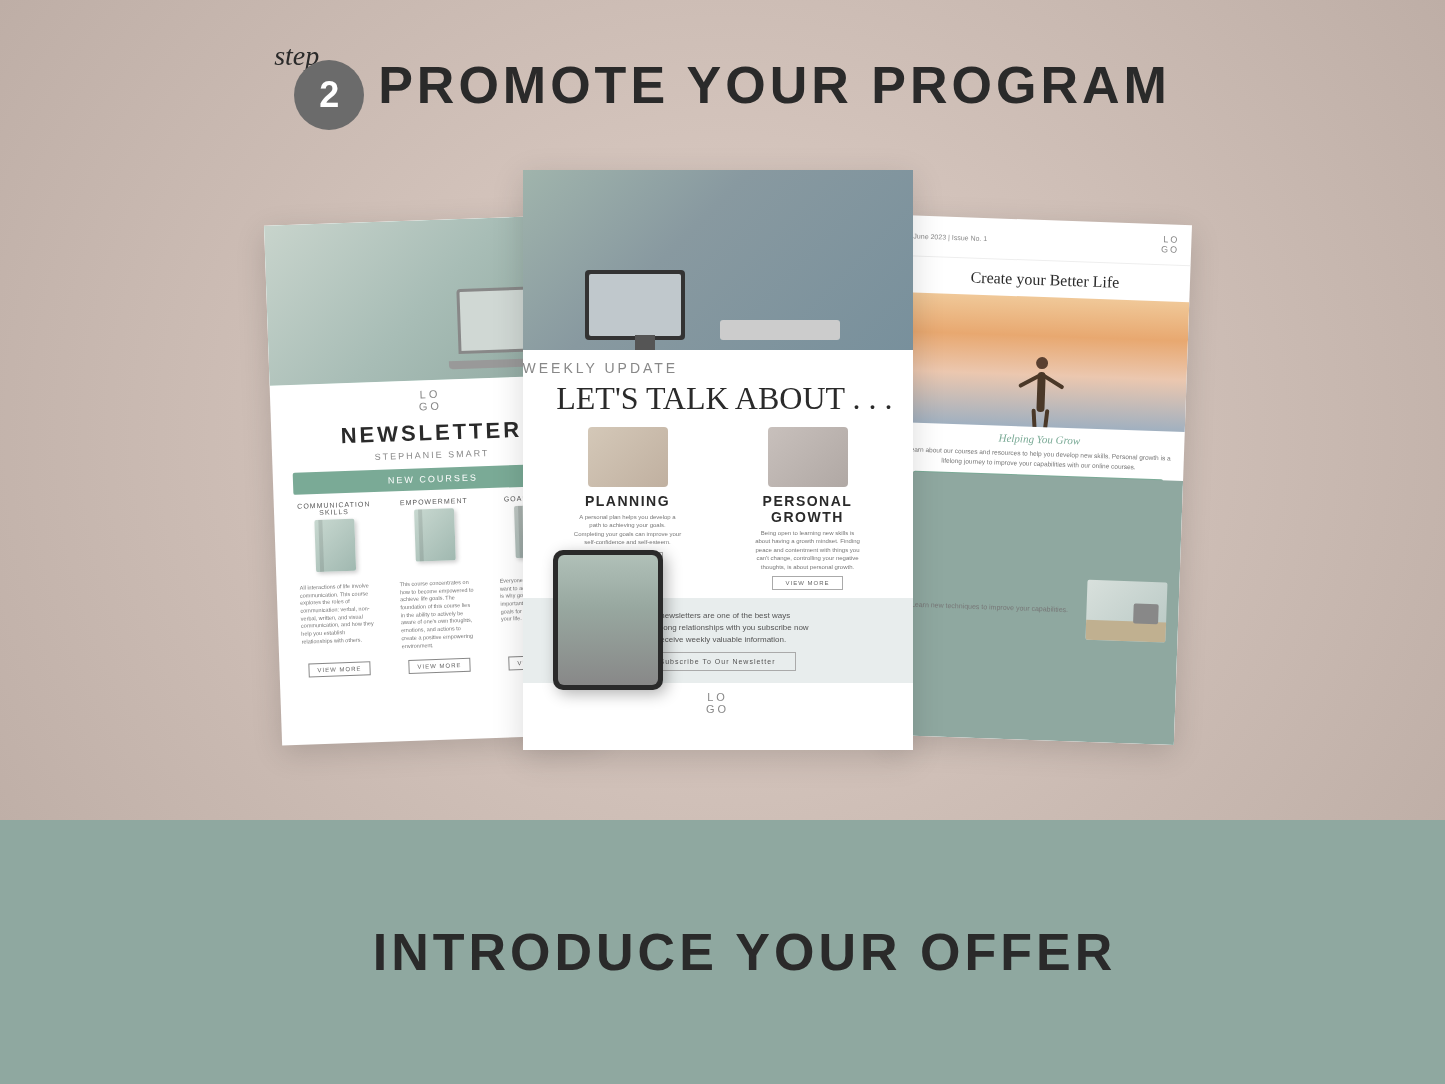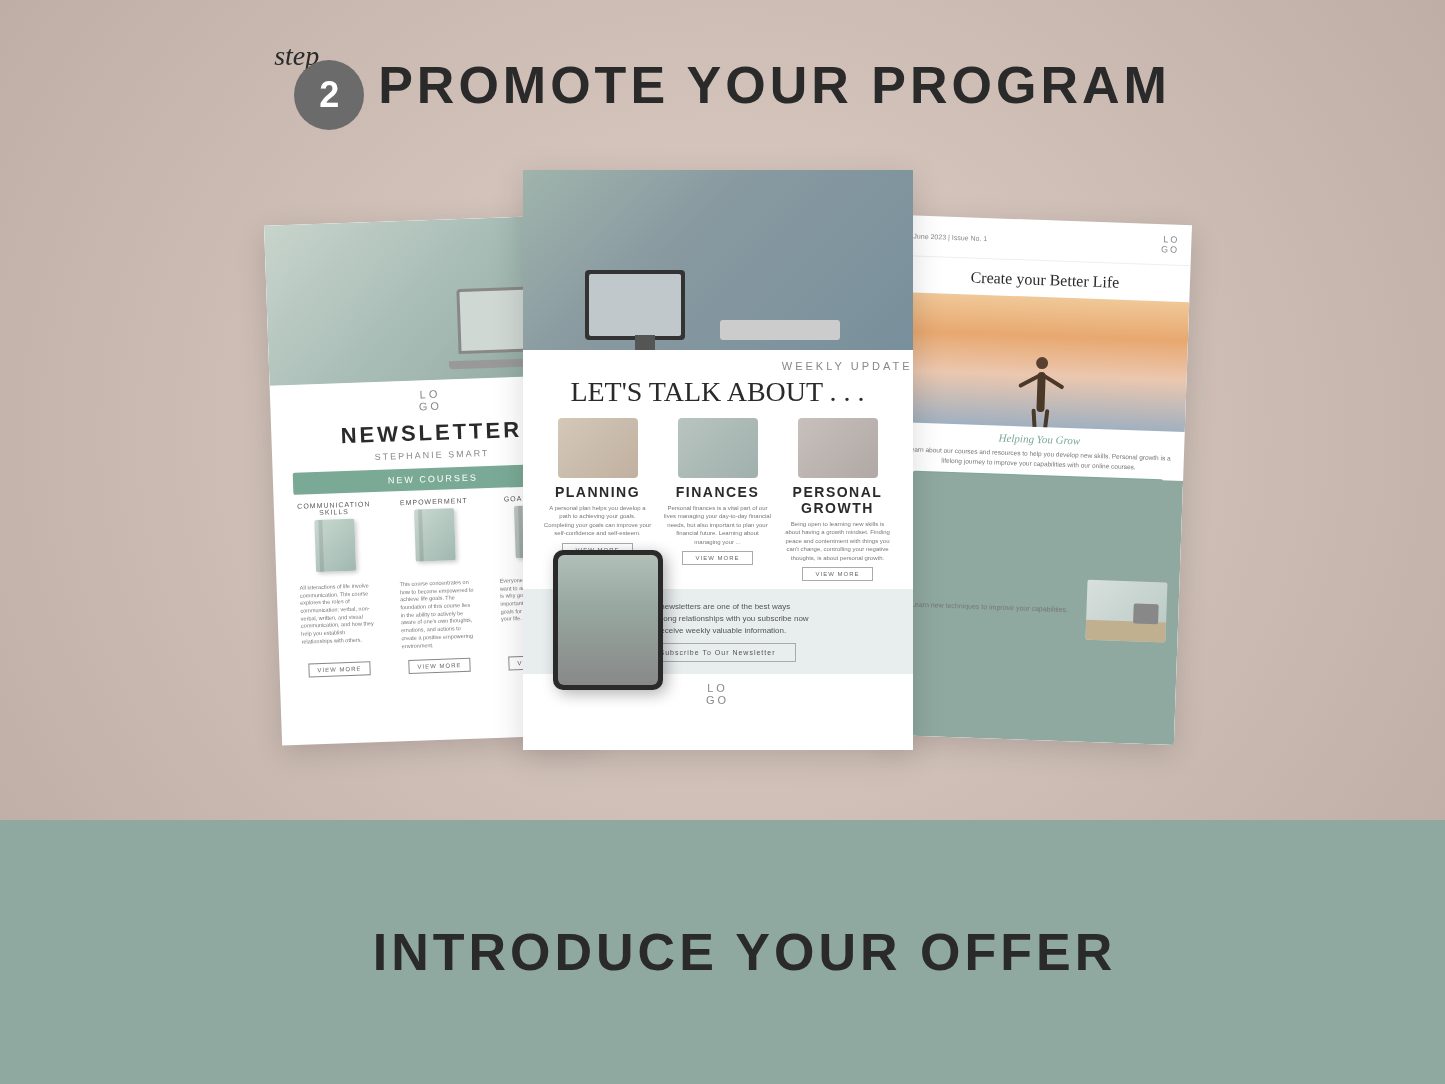--- a/index.html
+++ b/index.html
@@ -316,31 +316,31 @@
 
     .keyboard-sim {
       width: 120px;
       height: 20px;
       background: #ccc;
       border-radius: 3px;
       margin-right: 10px;
     }
 
     .card-center .weekly-label {
-      text-align: right;
-      font-size: 11px;
+      text-align: left;
+      font-size: 14px;
       letter-spacing: 3px;
       color: #888;
       padding: 10px 0 4px;
       font-family: Arial, sans-serif;
     }
 
     .card-center .talk-title {
-      text-align: center;
-      font-size: 28px;
+      text-align: right;
+      font-size: 32px;
       color: #2a2a2a;
       padding: 0 20px 10px;
       font-family: Georgia, serif;
       font-weight: normal;
     }
 
     .card-center .topic-row {
       display: flex;
       justify-content: space-around;
       padding: 0 15px 8px;
@@ -793,26 +793,20 @@
       <div class="talk-title">LET'S TALK ABOUT . . .</div>
 
       <div class="topic-row">
         <div class="topic-col">
           <div class="topic-img planning"></div>
           <div class="topic-label">PLANNING</div>
           <div class="topic-desc">A personal plan helps you develop a path to achieving your goals. Completing your goals can improve your self-confidence and self-esteem.</div>
           <div class="view-more-center">VIEW MORE</div>
         </div>
         <div class="topic-col">
-          <div class="topic-img finances"></div>
-          <div class="topic-label">FINANCES</div>
-          <div class="topic-desc">Personal finances is a vital part of our lives managing your day-to-day financial needs, but also important to plan your financial future. Learning about managing your ...</div>
-          <div class="view-more-center">VIEW MORE</div>
-        </div>
-        <div class="topic-col">
           <div class="topic-img growth"></div>
           <div class="topic-label">PERSONAL<br>GROWTH</div>
           <div class="topic-desc">Being open to learning new skills is about having a growth mindset. Finding peace and contentment with things you can't change, controlling your negative thoughts, is about personal growth.</div>
           <div class="view-more-center">VIEW MORE</div>
         </div>
       </div>
 
       <div class="newsletter-promo">
         <div class="promo-text">Our newsletters are one of the best ways<br>to build strong relationships with you subscribe now<br>to receive weekly valuable information.</div>
         <div class="subscribe-btn">Subscribe To Our Newsletter</div>

